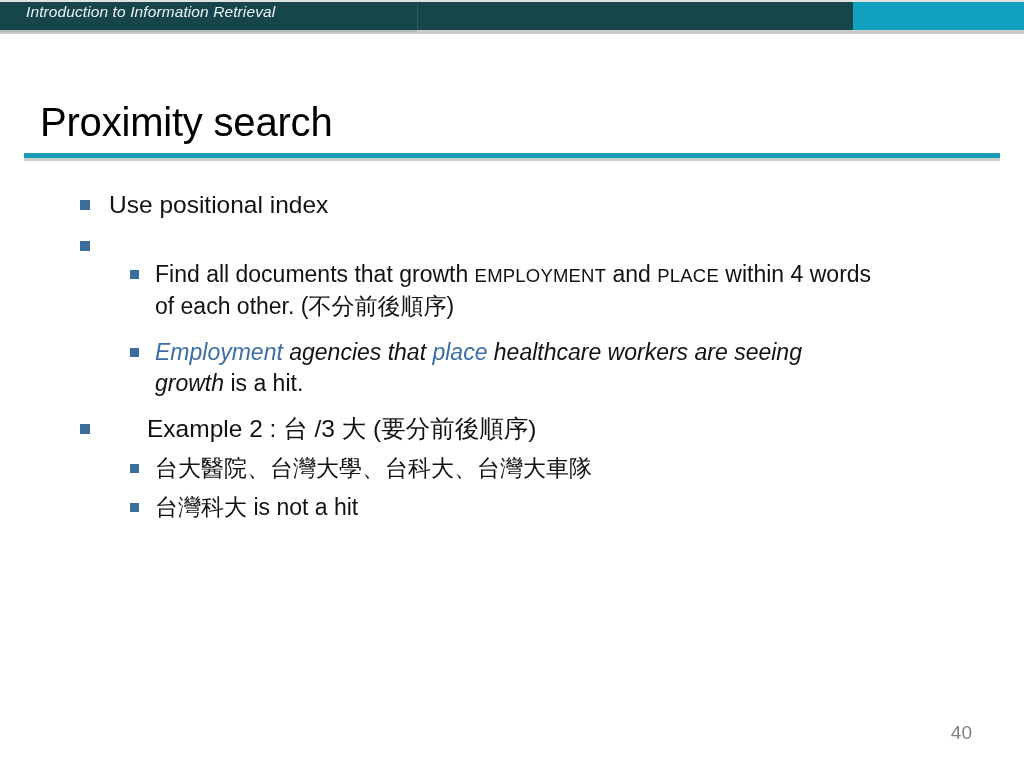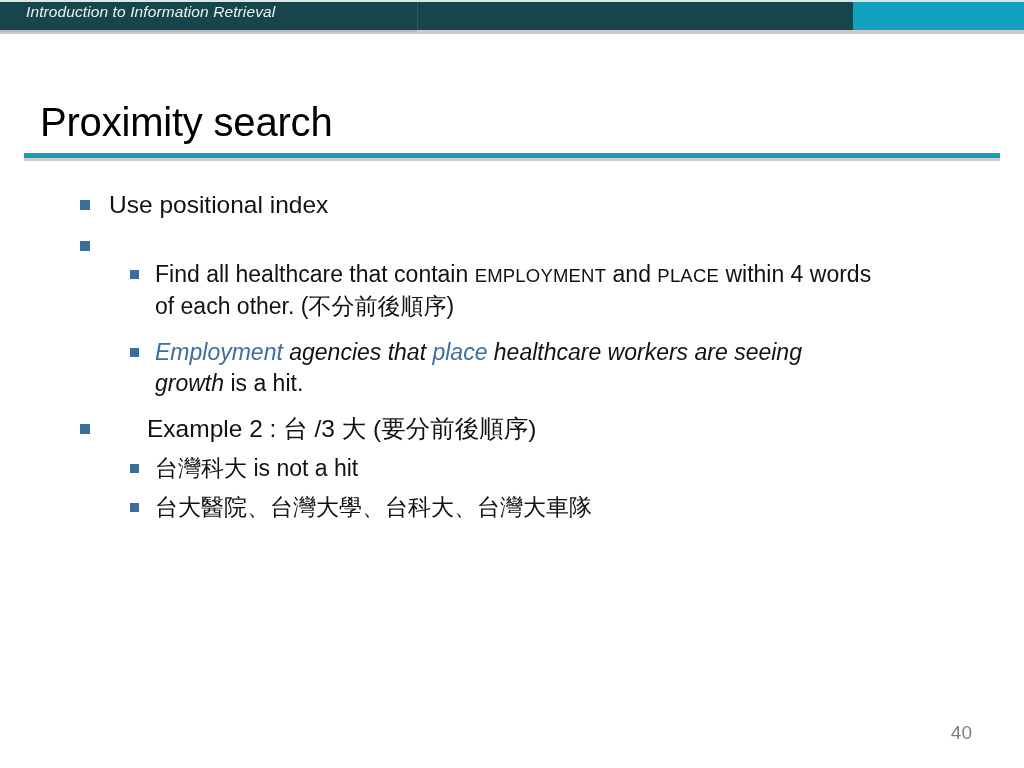--- a/index.html
+++ b/index.html
@@ -214,45 +214,45 @@
     <span class="btext">Use positional index</span>
   </div>
 
   <div class="bullet-row lvl1">
     <span class="marker"></span>
   </div>
 
   <div class="bullet-row lvl2">
     <span class="marker"></span>
     <span class="btext">
-      <span>Find all healthcare that contain </span><span class="smallcaps">EMPLOYMENT</span><span> and </span><span class="smallcaps">PLACE</span><span> within 4 words of each other. (</span><span class="cjk">不分前後順序</span><span>)</span>
+      <span>Find all documents that growth </span><span class="smallcaps">EMPLOYMENT</span><span> and </span><span class="smallcaps">PLACE</span><span> within 4 words of each other. (</span><span class="cjk">不分前後順序</span><span>)</span>
     </span>
   </div>
 
   <div class="bullet-row lvl2" style="margin-top:14px;">
     <span class="marker"></span>
     <span class="btext">
       <span class="blue ital">Employment</span><span class="ital"> agencies that </span><span class="blue ital">place</span><span class="ital"> healthcare workers are seeing growth</span><span> is a hit.</span>
     </span>
   </div>
 
   <div class="bullet-row lvl1" style="margin-top:12px;gap:38px;">
     <span class="marker"></span>
     <span class="btext nowrap">
       <span>Example 2 : </span><span class="cjk">台</span><span> /3 </span><span class="cjk">大</span><span> (</span><span class="cjk">要分前後順序</span><span>)</span>
     </span>
   </div>
 
+  <div class="bullet-row lvl2" style="margin-top:4px;">
+    <span class="marker"></span>
+    <span class="btext cjk nowrap">台大醫院、台灣大學、台科大、台灣大車隊</span>
+  </div>
+
   <div class="bullet-row lvl2" style="margin-top:6px;">
     <span class="marker"></span>
     <span class="btext nowrap">
       <span class="cjk">台灣科大</span><span> is not a hit</span>
     </span>
   </div>
 
-  <div class="bullet-row lvl2" style="margin-top:4px;">
-    <span class="marker"></span>
-    <span class="btext cjk nowrap">台大醫院、台灣大學、台科大、台灣大車隊</span>
-  </div>
-
 </div>
 
 <div class="page-number">40</div>
 
 </body></html>

